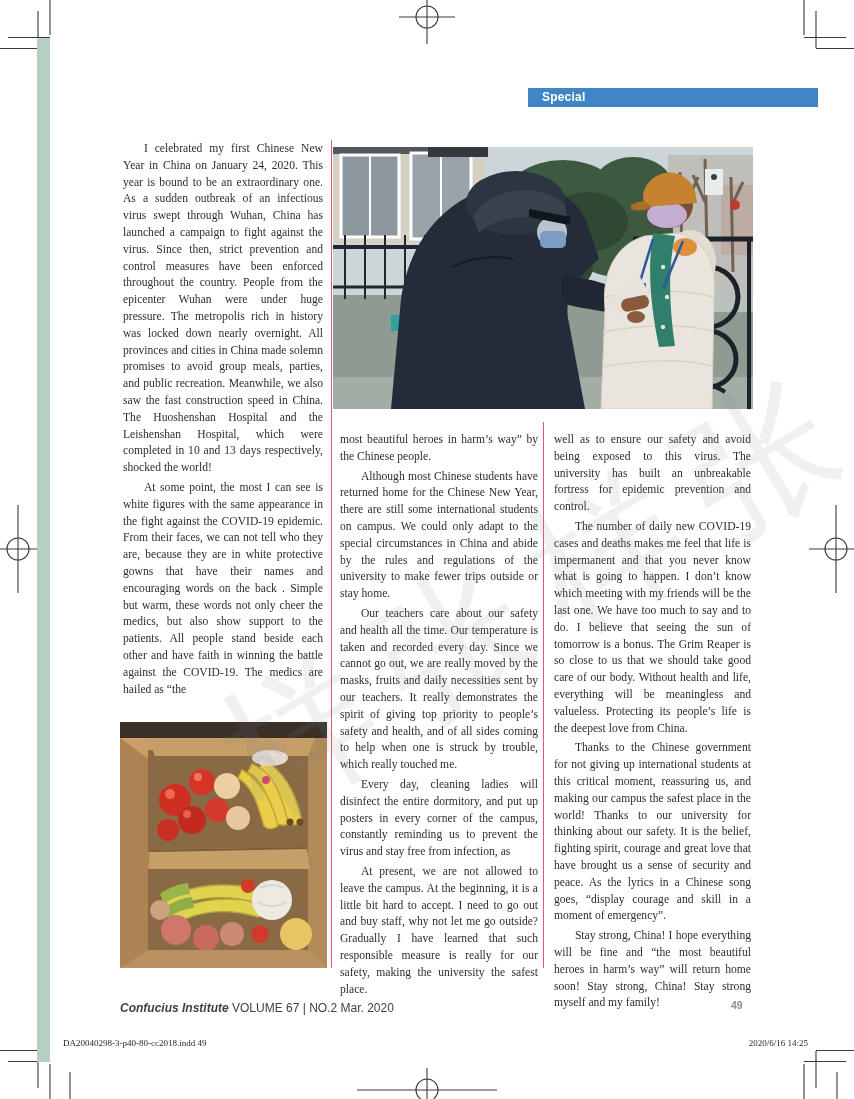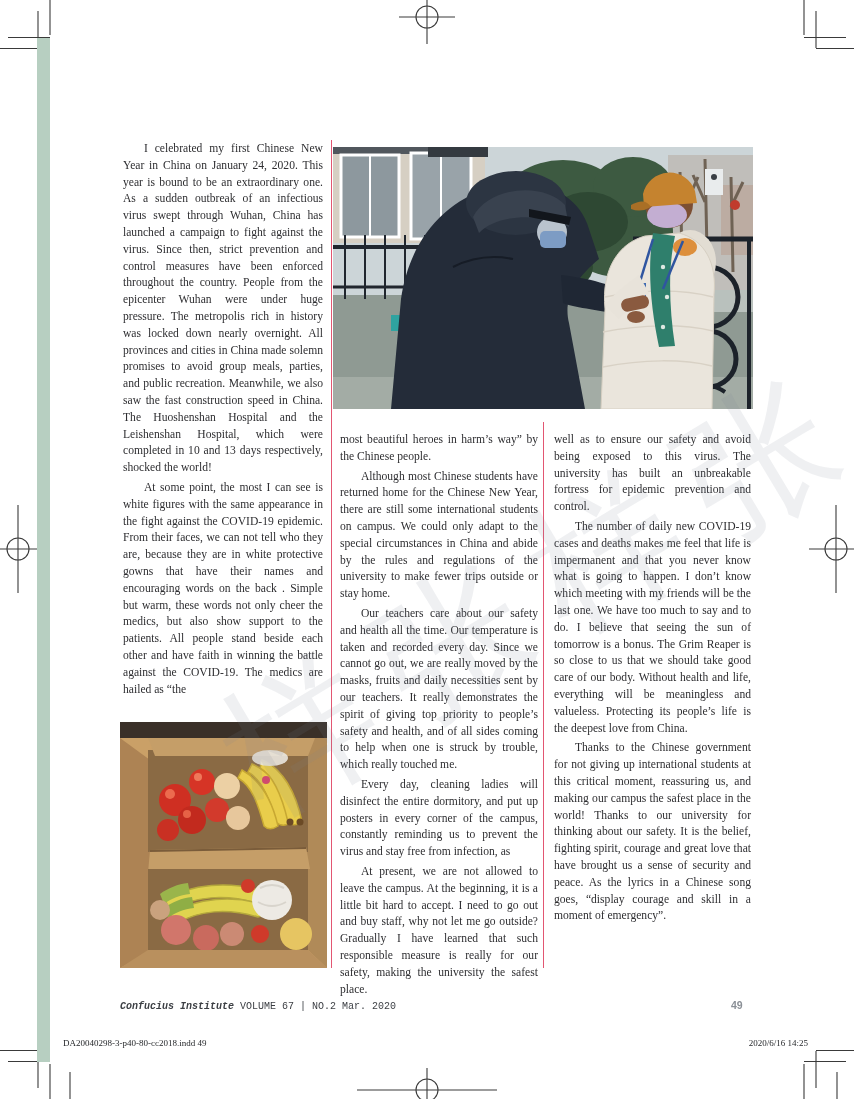--- a/index.html
+++ b/index.html
@@ -15,22 +15,22 @@
   .col p.cont{text-indent:0;}
   .col1{left:120px;top:138px;width:206px;}
   .col2{left:337px;top:429px;width:204px;}
   .col3{left:551px;top:429px;width:203px;}
   .rule{position:absolute;width:1.4px;background:#e25672;}
   .rule1{left:331px;top:140px;height:828px;}
   .rule2{left:543px;top:422px;height:546px;}
   .photo{position:absolute;overflow:hidden;}
   .photo-top{left:333px;top:147px;width:420px;height:262px;}
   .photo-bottom{left:120px;top:722px;width:207px;height:246px;}
-  .footer{position:absolute;left:120px;top:1001px;font-family:Liberation Mono, monospace;
-      font-size:10px;color:#3c3f44;}
+  .footer{position:absolute;left:120px;top:1001px;font-family:Liberation Sans, sans-serif;
+      font-size:12px;color:#3c3f44;}
   .footer .mag{font-style:italic;font-weight:bold;}
   .pagenum{position:absolute;left:731px;top:999px;font-family:"Liberation Sans",sans-serif;
       font-size:10.5px;color:#8a8f96;font-weight:bold;}
   .slug{position:absolute;top:1038px;font-size:9px;color:#26282b;font-family:"Liberation Serif",serif;}
   .slug-left{left:63px;}
   .slug-right{right:46px;}
   .watermark{position:absolute;left:185px;top:690px;transform:rotate(-31deg);transform-origin:0 0;
       font-size:150px;letter-spacing:28px;color:rgba(125,135,148,0.12);white-space:nowrap;
       font-family:"DejaVu Sans",sans-serif;pointer-events:none;z-index:6;}
 </style>
@@ -78,39 +78,43 @@
         <line x1="0" y1="549" x2="45" y2="549"></line>
 
       <circle cx="836" cy="549" r="11"></circle>
       <line x1="836" y1="505" x2="836" y2="593"></line>
         <line x1="809" y1="549" x2="854" y2="549"></line>
     </g>
   </svg>
 
   <div class="sage-bar"></div>
 
+  <div class="special-bar">
+    <span>Special</span>
+  </div>
 
   <div class="rule rule1"></div>
   <div class="rule rule2"></div>
 
   <div class="col col1">
     <p>I celebrated my first Chinese New Year in China on January 24, 2020. This year is bound to be an extraordinary one. As a sudden outbreak of an infectious virus swept through Wuhan, China has launched a campaign to fight against the virus. Since then, strict prevention and control measures have been enforced throughout the country. People from the epicenter Wuhan were under huge pressure. The metropolis rich in history was locked down nearly overnight. All provinces and cities in China made solemn promises to avoid group meals, parties, and public recreation. Meanwhile, we also saw the fast construction speed in China. The Huoshenshan Hospital and the Leishenshan Hospital, which were completed in 10 and 13 days respectively, shocked the world!</p>
     <p>At some point, the most I can see is white figures with the same appearance in the fight against the COVID-19 epidemic. From their faces, we can not tell who they are, because they are in white protective gowns that have their names and encouraging words on the back . Simple but warm, these words not only cheer the medics, but also show support to the patients. All people stand beside each other and have faith in winning the battle against the COVID-19. The medics are hailed as “the</p>
   </div>
   <div class="col col2">
     <p class="cont">most beautiful heroes in harm’s way” by the Chinese people.</p>
     <p>Although most Chinese students have returned home for the Chinese New Year, there are still some international students on campus. We could only adapt to the special circumstances in China and abide by the rules and regulations of the university to make fewer trips outside or stay home.</p>
     <p>Our teachers care about our safety and health all the time. Our temperature is taken and recorded every day. Since we cannot go out, we are really moved by the masks, fruits and daily necessities sent by our teachers. It really demonstrates the spirit of giving top priority to people’s safety and health, and of all sides coming to help when one is struck by trouble, which really touched me.</p>
     <p>Every day, cleaning ladies will disinfect the entire dormitory, and put up posters in every corner of the campus, constantly reminding us to prevent the virus and stay free from infection, as</p>
     <p>At present, we are not allowed to leave the campus. At the beginning, it is a little bit hard to accept. I need to go out and buy staff, why not let me go outside? Gradually I have learned that such responsible measure is really for our safety, making the university the safest place.</p>
   </div>
   <div class="col col3">
     <p class="cont">well as to ensure our safety and avoid being exposed to this virus. The university has built an unbreakable fortress for epidemic prevention and control.</p>
     <p>The number of daily new COVID-19 cases and deaths makes me feel that life is impermanent and that you never know what is going to happen. I don’t know which meeting with my friends will be the last one. We have too much to say and to do. I believe that seeing the sun of tomorrow is a bonus. The Grim Reaper is so close to us that we should take good care of our body. Without health and life, everything will be meaningless and valueless. Protecting its people’s life is the deepest love from China.</p>
     <p>Thanks to the Chinese government for not giving up international students at this critical moment, reassuring us, and making our campus the safest place in the world! Thanks to our university for thinking about our safety. It is the belief, fighting spirit, courage and great love that have brought us a sense of security and peace. As the lyrics in a Chinese song goes, “display courage and skill in a moment of emergency”.</p>
+    <p>Stay strong, China! I hope everything will be fine and “the most beautiful heroes in harm’s way” will return home soon! Stay strong, China! Stay strong myself and my family!</p>
   </div>
 
   <div class="photo photo-top">
     <svg width="420" height="262" viewBox="0 0 420 262" xmlns="http://www.w3.org/2000/svg">
       <rect width="420" height="262" fill="#ccd5d8"></rect>
       <rect x="388" y="38" width="32" height="70" fill="#c4b0a8"></rect>
 
       <rect x="0" y="0" width="152" height="96" fill="#d6cfc3"></rect>
       <rect x="0" y="0" width="152" height="7" fill="#51575d"></rect>
       <rect x="8" y="8" width="58" height="82" fill="#8d989e" stroke="#ffffff" stroke-width="3"></rect>

